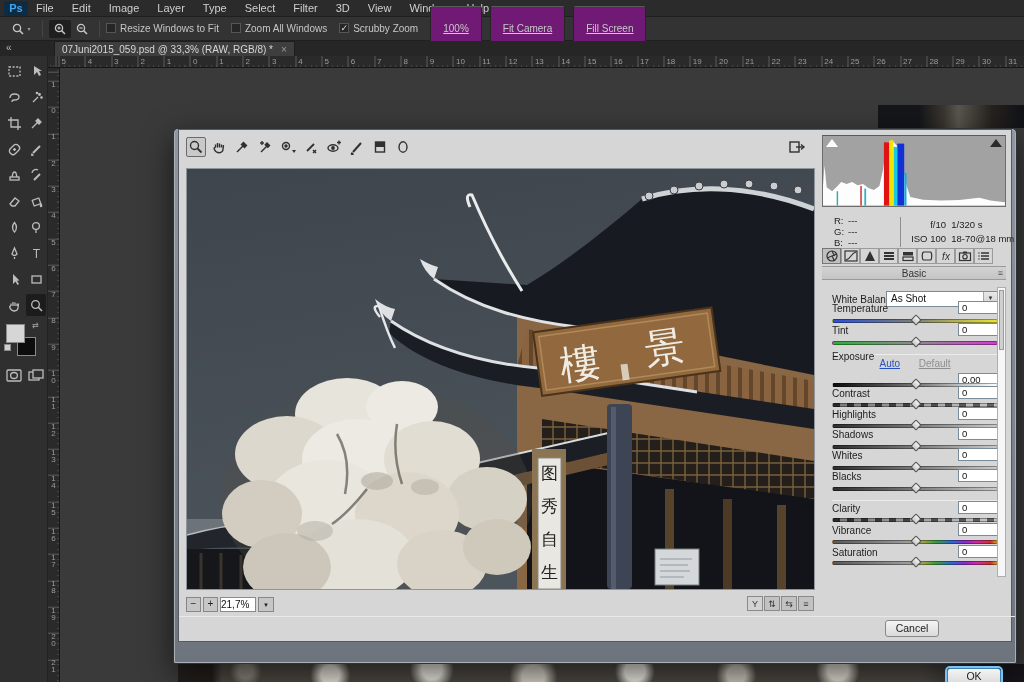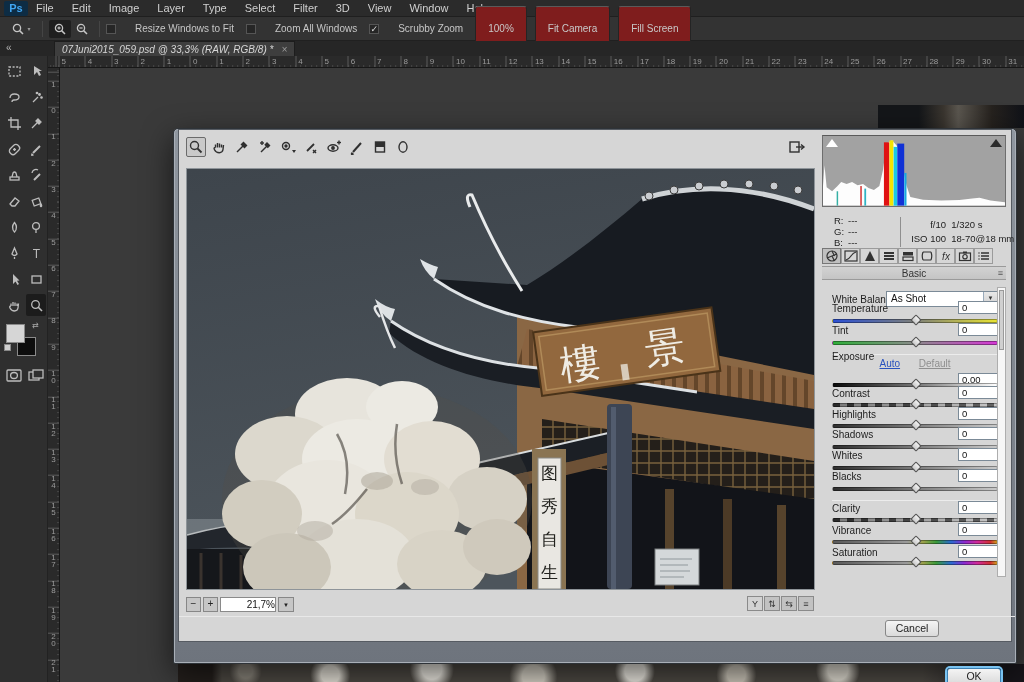--- a/index.html
+++ b/index.html
@@ -12,28 +12,28 @@
     display:flex;align-items:center;gap:18px;padding-left:36px;font-size:11px;color:#cfcfcf;}
   .menubar .mitem{cursor:default;}
   .pslogo{position:absolute;left:4px;top:1px;width:24px;height:15px;background:#0d2c44;color:#41a5f0;
     font-weight:bold;font-size:11px;text-align:center;line-height:15px;border-radius:2px;}
   .optionsbar{left:0;top:17px;width:1024px;height:24px;background:#333333;border-bottom:1px solid #202020;
     display:flex;align-items:center;font-size:10px;color:#c6c6c6;}
   .ob-sep{width:1px;height:16px;background:#222;border-right:1px solid #454545;margin:0 6px;}
   .ob-toolicon{width:30px;height:18px;display:flex;align-items:center;justify-content:center;gap:2px;margin-left:6px;}
   .ob-zbtn{width:22px;height:18px;display:flex;align-items:center;justify-content:center;border-radius:2px;}
   .ob-zbtn.pressed{background:#1f1f1f;}
-  .cbrow{display:flex;align-items:center;gap:19px;margin-right:12px;}
+  .cbrow{display:flex;align-items:flex-start;gap:4px;margin-right:12px;}
   .cb{width:10px;height:10px;background:#262626;border:1px solid #555;color:#ddd;font-size:9px;line-height:9px;text-align:center;}
-  .ob-btn{background:#7f1d1d;border:1px solid #242424;border-top-color:#5a5a5a;border-radius:3px;
-    padding:16px 12px;margin-right:8px;color:#c9c9c9;font-size:10px;}
+  .ob-btn{background:#701a75;border:1px solid #242424;border-top-color:#5a5a5a;border-radius:3px;
+    padding:16px 12px;margin-right:8px;color:#c9c9c9;font-size:10px;text-decoration:underline;}
   .tabbar{left:0;top:41px;width:1024px;height:15px;background:#262626;}
   .collapse{position:absolute;left:6px;top:1px;color:#b5b5b5;font-size:10px;}
   .doctab{position:absolute;left:54px;top:0;height:15px;background:#3e3e3e;border:1px solid #1d1d1d;border-bottom:none;
-    color:#d6d6d6;font-size:10px;display:flex;align-items:center;gap:8px;padding:0 7px;font-style:italic;}
+    color:#d6d6d6;font-size:10px;display:flex;align-items:center;gap:8px;padding:0 7px;}
   .doctab .x{color:#9a9a9a;font-size:10px;}
 
   
   .toolbox{left:0;top:56px;width:48px;height:626px;background:#2f2f2f;border-right:1px solid #222;}
   .tcell{position:absolute;width:20px;height:22px;display:flex;align-items:center;justify-content:center;border-radius:2px;}
   .tcell.sel{background:#1c1c1c;}
   .tcell svg{stroke:#bdbdbd;fill:none;stroke-width:1.3;}
   .swatch{position:absolute;border:1px solid #8a8a8a;}
 
   
@@ -76,21 +76,21 @@
   .crwt.sel{border:1px solid #6b6b6b;background:#c9c9c9;}
   .crwt svg{stroke:#303030;fill:none;stroke-width:1.4;}
   .crw-fullscreen{position:absolute;right:205px;top:9px;width:18px;height:16px;}
   .crw-fullscreen svg{stroke:#303030;fill:none;stroke-width:1.4;}
 
   .preview{position:absolute;left:7px;top:38px;width:629px;height:422px;border:1px solid #8e9499;background:#474f56;}
   .preview svg{display:block;}
 
   .zoomrow{position:absolute;left:7px;top:466px;height:16px;display:flex;align-items:center;gap:2px;}
   .zbtn{width:15px;height:15px;background:#c6c6c6;border:1px solid #878787;font-size:10px;line-height:12px;text-align:center;color:#222;}
-  .zfield{width:56px;height:15px;background:#fff;border:1px solid #8a8a8a;font-size:10px;text-align:right;line-height:14px;color:#111;}
+  .zfield{width:36px;height:15px;background:#fff;border:1px solid #8a8a8a;font-size:10px;text-align:left;line-height:14px;color:#111;}
   .zdrop{width:16px;height:15px;background:#c6c6c6;border:1px solid #878787;font-size:6px;text-align:center;line-height:14px;color:#222;}
 
   .viewbtns{position:absolute;left:568px;top:466px;display:flex;gap:1px;}
   .vbtn{width:16px;height:15px;background:#c2c2c2;border:1px solid #8a8a8a;font-size:9px;color:#333;
     display:flex;align-items:center;justify-content:center;}
   .vbtn.first{background:#d2d2d2;}
 
   .crw-hr{position:absolute;left:0px;top:486px;width:836px;height:1px;background:#aeaeae;border-bottom:1px solid #e8e8e8;}
   .dlgbtn{position:absolute;top:490px;width:54px;height:17px;background:linear-gradient(#f4f4f4,#dadada);
     border:1px solid #878787;border-radius:3px;font-size:10.5px;color:#222;text-align:center;line-height:15px;}

